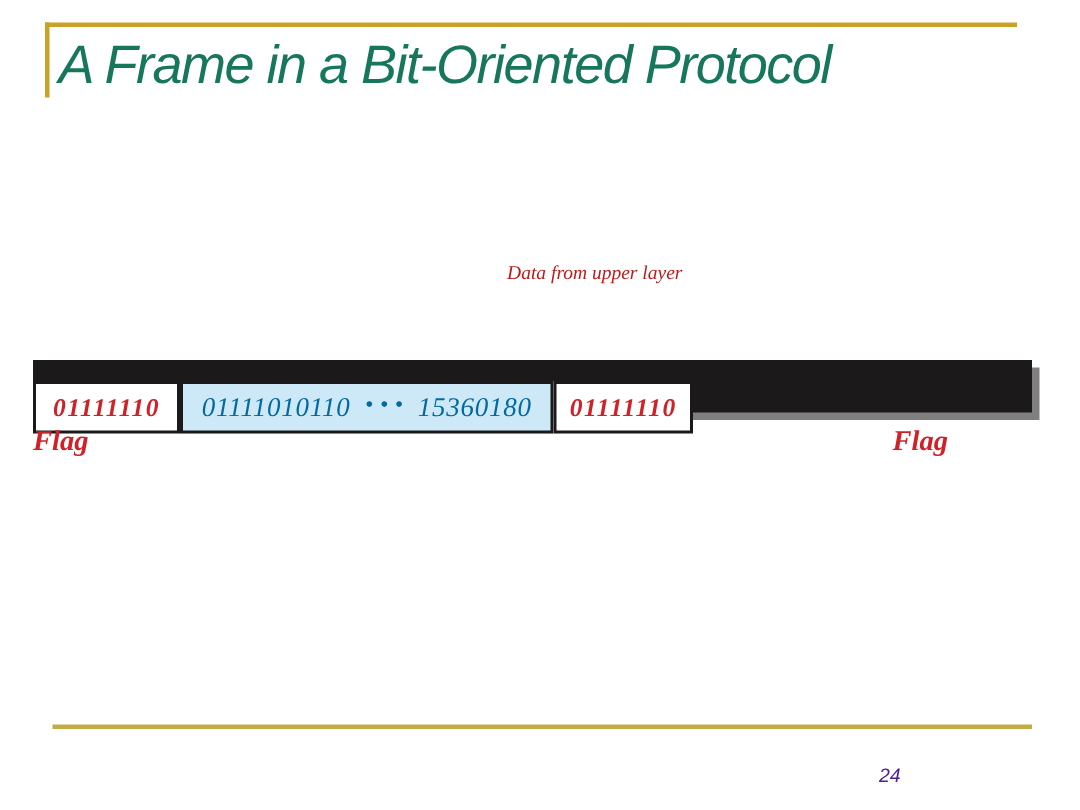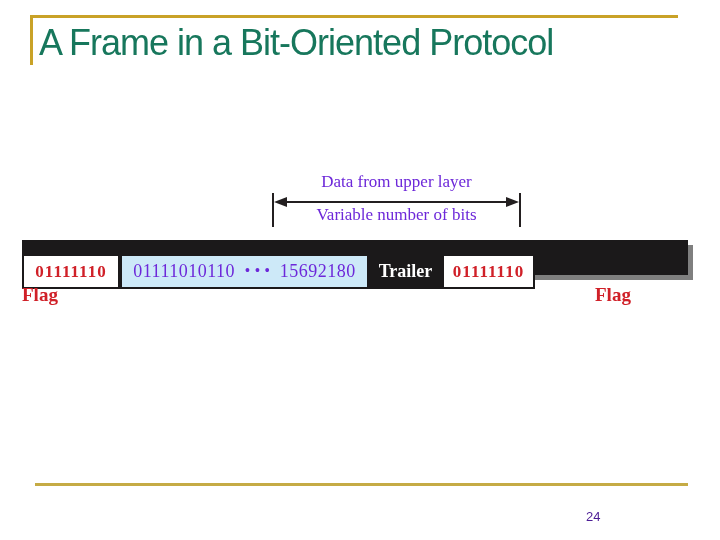--- a/index.html
+++ b/index.html
@@ -5,20 +5,21 @@
   * { margin: 0; padding: 0; box-sizing: border-box; }
   html, body { background: #ffffff; }
   body { font-family: "Liberation Sans", sans-serif; }
 
   .slide {
     position: relative;
     width: 720px;
     height: 540px;
     background: #ffffff;
     overflow: hidden;
+    font-style: italic;
   }
 
   
   .title-box {
     position: absolute;
     left: 30px;
     top: 15px;
     width: 648px;
     height: 50px;
     border-top: 3px solid var(--rule-gold, #c9a227);
@@ -35,22 +36,22 @@
     line-height: 40px;
   }
 
   
   .arrow-group {
     position: absolute;
     left: 272px;
     top: 172px;
     width: 249px;
     font-family: "Liberation Serif", serif;
-    font-size: 17px;
-    color: #6d28d9;
+    font-size: 13px;
+    color: #b91c1c;
   }
   .arrow-label-top {
     text-align: center;
     line-height: 20px;
   }
   .arrow-svg-wrap {
     position: relative;
     height: 36px;
   }
   .arrow-svg-wrap svg {
@@ -101,21 +102,21 @@
   .seg-dark {
     background: var(--segment-black, #1b191a);
     color: #ffffff;
     font-weight: bold;
     font-size: 18px;
   }
   .seg-data {
     width: 249px;
     background: var(--data-blue, #cde9f8);
     border: 2px solid var(--segment-black, #1b191a);
-    color: #6d28d9;
+    color: #0369a1;
     font-size: 18px;
     letter-spacing: 0.5px;
   }
   .seg-data .dots {
     font-size: 14px;
     font-weight: bold;
     letter-spacing: 5px;
     margin: 0 5px 0 10px;
     position: relative;
     top: -1px;
@@ -155,40 +156,29 @@
 <body>
 
 <div class="slide">
 
   <div class="title-box">
     <div class="title-text">A Frame in a Bit-Oriented Protocol</div>
   </div>
 
   <div class="arrow-group">
     <div class="arrow-label-top">Data from upper layer</div>
-    <div class="arrow-svg-wrap">
-      <svg width="249" height="36" viewBox="0 0 249 36">
-        <line x1="1" y1="1" x2="1" y2="35" stroke="#231f20" stroke-width="2"></line>
-        <line x1="248" y1="1" x2="248" y2="35" stroke="#231f20" stroke-width="2"></line>
-        <line x1="10" y1="10" x2="239" y2="10" stroke="#231f20" stroke-width="2"></line>
-        <polygon points="2,10 15,5 15,15" fill="#231f20"></polygon>
-        <polygon points="247,10 234,5 234,15" fill="#231f20"></polygon>
-      </svg>
-      <div class="arrow-label-bottom">Variable number of bits</div>
-    </div>
   </div>
 
   <div class="frame-bar">
     <div class="seg seg-flag seg-flag-left">01111110</div>
     <div class="seg seg-data">
       <span>01111010110</span>
       <span class="dots">•••</span>
-      <span>15692180</span>
+      <span>15360180</span>
     </div>
-    <div class="seg seg-dark seg-trailer">Trailer</div>
     <div class="seg seg-flag seg-flag-right">01111110</div>
   </div>
 
   <div class="flag-caption flag-caption-left">Flag</div>
   <div class="flag-caption flag-caption-right">Flag</div>
 
   <div class="footer-rule"></div>
   <div class="page-number">24</div>
 
 </div>

